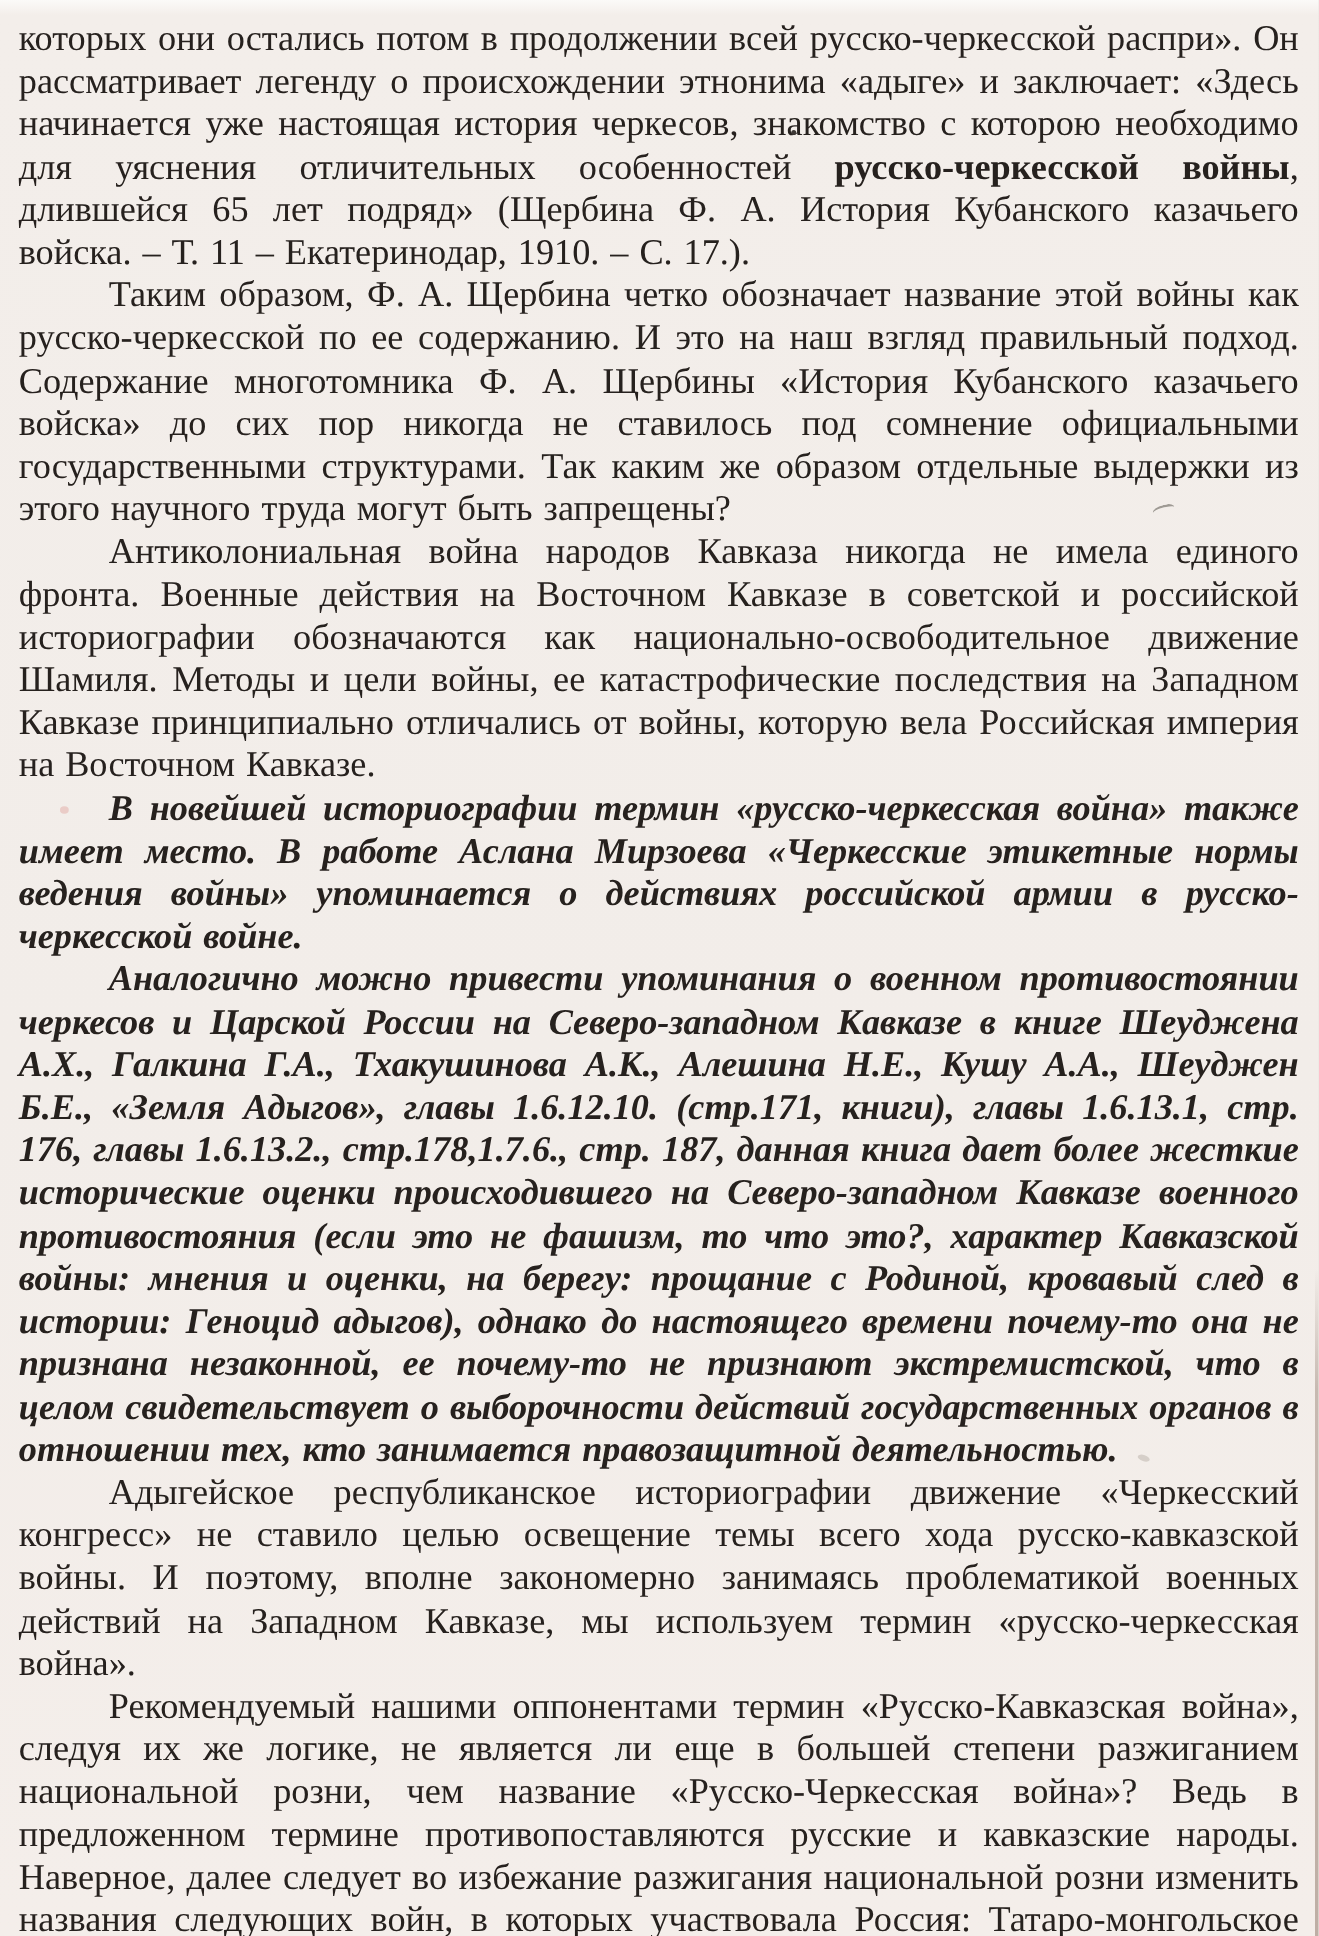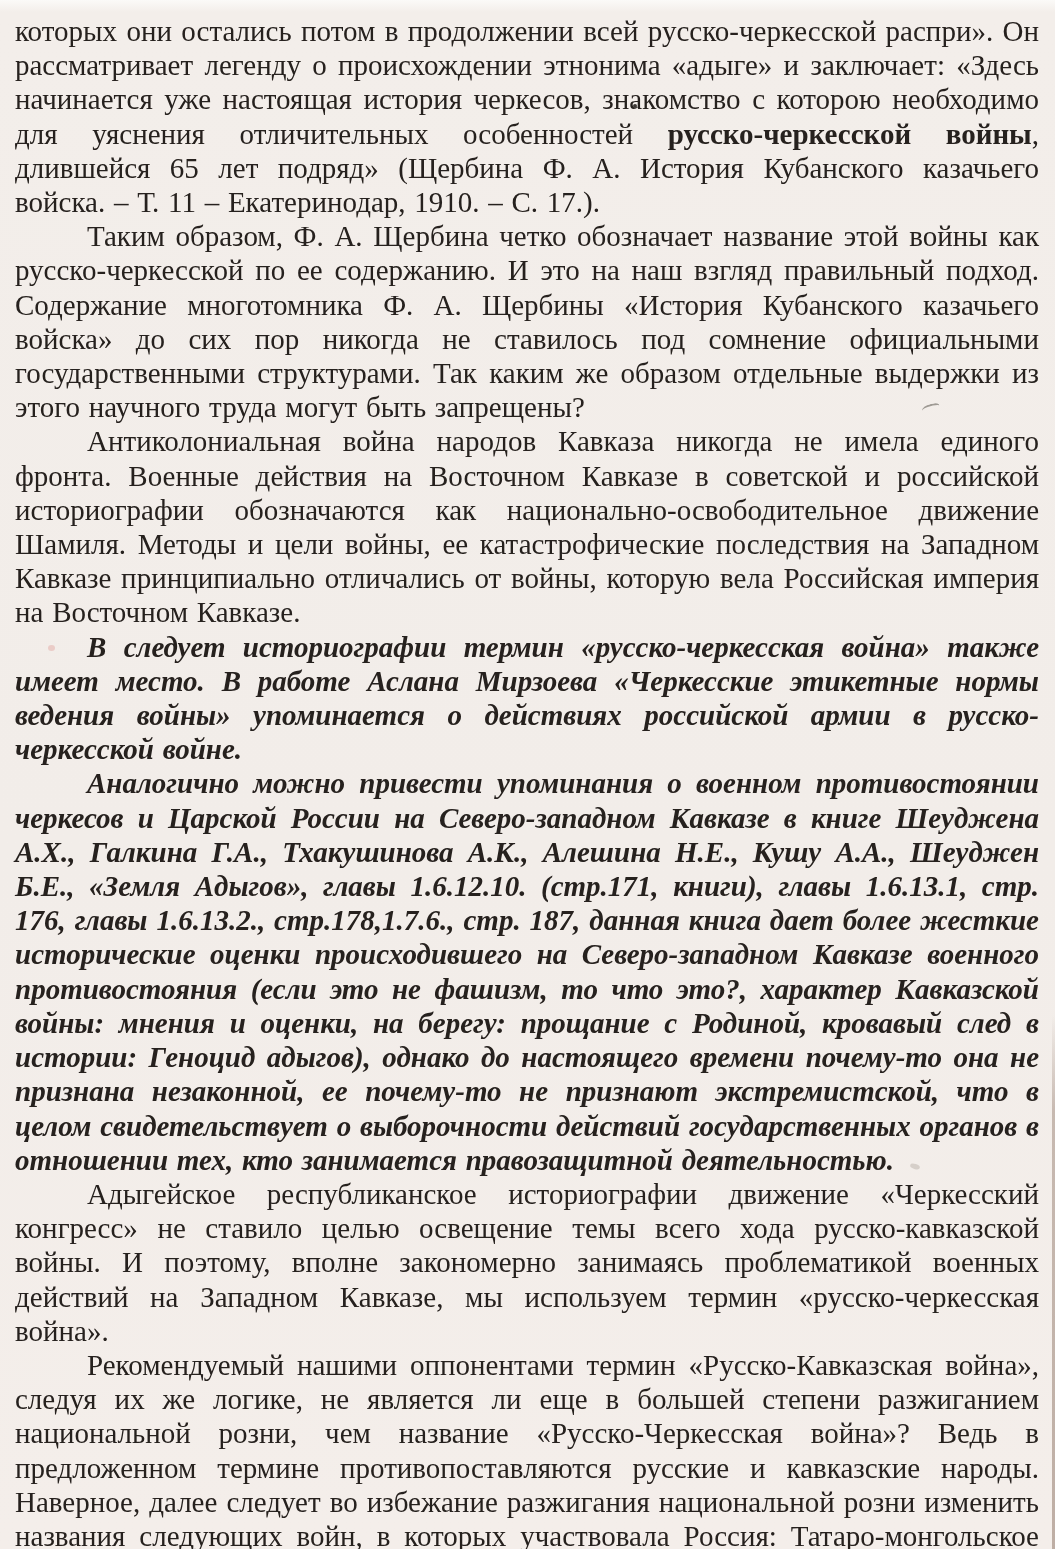--- a/index.html
+++ b/index.html
@@ -69,21 +69,21 @@
 <body>
 
 <div class="scan-page">
 
   <p class="para noindent"><span>которых они остались потом в продолжении всей русско-черкесской распри». Он рассматривает легенду о происхождении этнонима «адыге» и заключает: «Здесь начинается уже настоящая история черкесов, знакомство с которою необходимо для уяснения отличительных особенностей </span><span class="bold-inline">русско-черкесской войны</span><span>, длившейся 65 лет подряд» (Щербина Ф. А. История Кубанского казачьего войска. – Т. 11 – Екатеринодар, 1910. – С. 17.).</span></p>
 
   <p class="para">Таким образом, Ф. А.  Щербина четко обозначает название этой войны как русско-черкесской по ее содержанию. И это на наш взгляд правильный подход. Содержание многотомника Ф. А. Щербины «История Кубанского казачьего войска» до сих пор никогда не ставилось под сомнение официальными государственными структурами. Так каким же образом отдельные выдержки из этого научного труда могут быть запрещены?</p>
 
   <p class="para">Антиколониальная война народов Кавказа никогда не имела единого фронта. Военные действия на Восточном Кавказе в советской и российской историографии обозначаются как национально-освободительное движение Шамиля. Методы и цели войны, ее катастрофические последствия на Западном Кавказе принципиально отличались от войны, которую вела Российская империя на Восточном Кавказе.</p>
 
-  <p class="para em">В следует историографии термин «русско-черкесская война» также имеет место. В работе Аслана Мирзоева «Черкесские этикетные нормы ведения войны»  упоминается о действиях российской армии в русско-черкесской войне.</p>
+  <p class="para em">В новейшей историографии термин «русско-черкесская война» также имеет место. В работе Аслана Мирзоева «Черкесские этикетные нормы ведения войны»  упоминается о действиях российской армии в русско-черкесской войне.</p>
 
   <p class="para em">Аналогично можно привести упоминания о военном противостоянии черкесов и Царской России на Северо-западном Кавказе в книге Шеуджена А.Х., Галкина Г.А., Тхакушинова А.К., Алешина Н.Е., Кушу А.А., Шеуджен Б.Е., «Земля Адыгов», главы 1.6.12.10. (стр.171, книги), главы 1.6.13.1, стр. 176, главы 1.6.13.2., стр.178,1.7.6., стр. 187, данная книга дает более жесткие исторические оценки происходившего на Северо-западном Кавказе военного противостояния (если это не фашизм, то что это?, характер Кавказской войны: мнения и оценки, на берегу: прощание с Родиной, кровавый след в истории: Геноцид адыгов), однако до настоящего времени почему-то она не признана незаконной, ее почему-то не признают экстремистской, что в целом свидетельствует о выборочности действий государственных органов в отношении тех, кто занимается правозащитной деятельностью.</p>
 
   <p class="para">Адыгейское республиканское историографии движение «Черкесский конгресс» не ставило целью освещение темы всего хода русско-кавказской войны. И поэтому, вполне закономерно занимаясь проблематикой военных действий на Западном Кавказе, мы используем термин «русско-черкесская война».</p>
 
   <p class="para">Рекомендуемый нашими оппонентами термин «Русско-Кавказская война», следуя их же логике, не является ли еще в большей степени разжиганием национальной розни, чем название  «Русско-Черкесская война»?   Ведь в предложенном термине противопоставляются русские и кавказские народы. Наверное, далее следует во избежание разжигания национальной розни изменить названия следующих войн, в которых участвовала Россия: Татаро-монгольское иго на Руси 1237-1480 гг., русско-литовские войны 1487-1494, 1500-1503, 1507-</p>
 
   <span class="artifact ink-dot"></span>
   <span class="artifact squiggle"></span>
   <span class="artifact pink-speck"></span>

